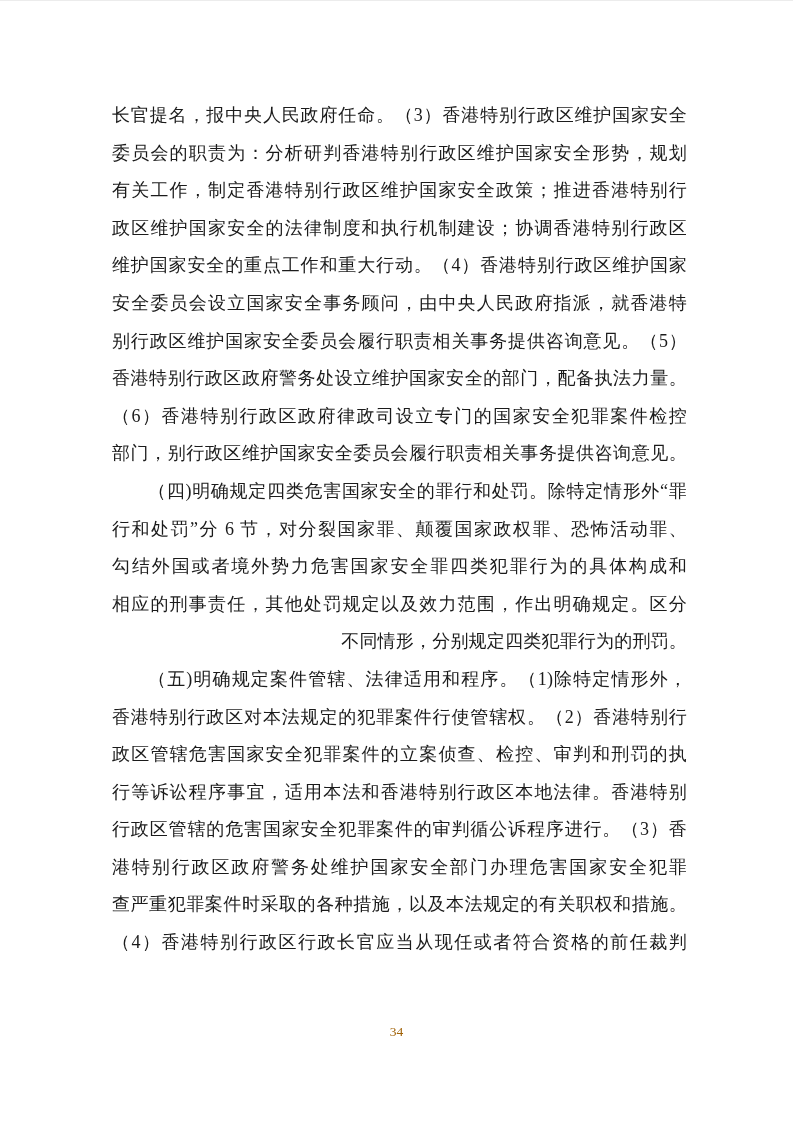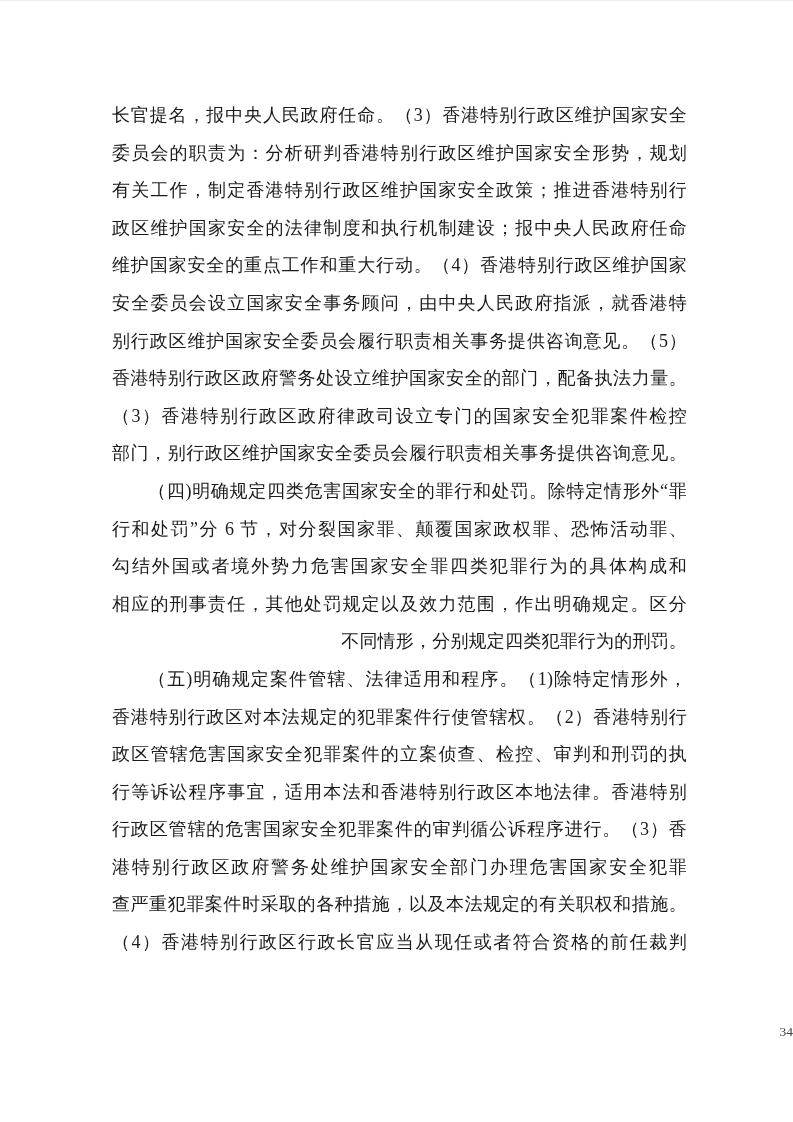--- a/index.html
+++ b/index.html
@@ -37,39 +37,39 @@
     text-align-last: justify;
   }
   .line.indent {
     text-indent: 2em;
   }
   .footer {
     position: absolute;
     top: 1023px;
     left: 0;
     width: 100%;
-    text-align: right;
+    text-align: center;
     font-size: 13.5px;
-    color: #404040;
+    color: #a16207;
   }
 </style>
 </head>
 <body>
 
 <div class="page">
   <div class="text-block">
     <div class="line fill">长官提名，报中央人民政府任命。（3）香港特别行政区维护国家安全</div>
     <div class="line fill">委员会的职责为：分析研判香港特别行政区维护国家安全形势，规划</div>
     <div class="line fill">有关工作，制定香港特别行政区维护国家安全政策；推进香港特别行</div>
-    <div class="line fill">政区维护国家安全的法律制度和执行机制建设；报中央人民政府任命</div>
+    <div class="line fill">政区维护国家安全的法律制度和执行机制建设；协调香港特别行政区</div>
     <div class="line fill">维护国家安全的重点工作和重大行动。（4）香港特别行政区维护国家</div>
     <div class="line fill">安全委员会设立国家安全事务顾问，由中央人民政府指派，就香港特</div>
     <div class="line fill">别行政区维护国家安全委员会履行职责相关事务提供咨询意见。（5）</div>
     <div class="line fill">香港特别行政区政府警务处设立维护国家安全的部门，配备执法力量。</div>
-    <div class="line fill">（3）香港特别行政区政府律政司设立专门的国家安全犯罪案件检控</div>
+    <div class="line fill">（6）香港特别行政区政府律政司设立专门的国家安全犯罪案件检控</div>
     <div class="line fill">部门，别行政区维护国家安全委员会履行职责相关事务提供咨询意见。</div>
     <div class="line fill indent">（四)明确规定四类危害国家安全的罪行和处罚。除特定情形外“罪</div>
     <div class="line fill">行和处罚”分 6 节，对分裂国家罪、颠覆国家政权罪、恐怖活动罪、</div>
     <div class="line fill">勾结外国或者境外势力危害国家安全罪四类犯罪行为的具体构成和</div>
     <div class="line fill">相应的刑事责任，其他处罚规定以及效力范围，作出明确规定。区分</div>
     <div class="line">不同情形，分别规定四类犯罪行为的刑罚。</div>
     <div class="line fill indent">（五)明确规定案件管辖、法律适用和程序。（1)除特定情形外，</div>
     <div class="line fill">香港特别行政区对本法规定的犯罪案件行使管辖权。（2）香港特别行</div>
     <div class="line fill">政区管辖危害国家安全犯罪案件的立案侦查、检控、审判和刑罚的执</div>
     <div class="line fill">行等诉讼程序事宜，适用本法和香港特别行政区本地法律。香港特别</div>

